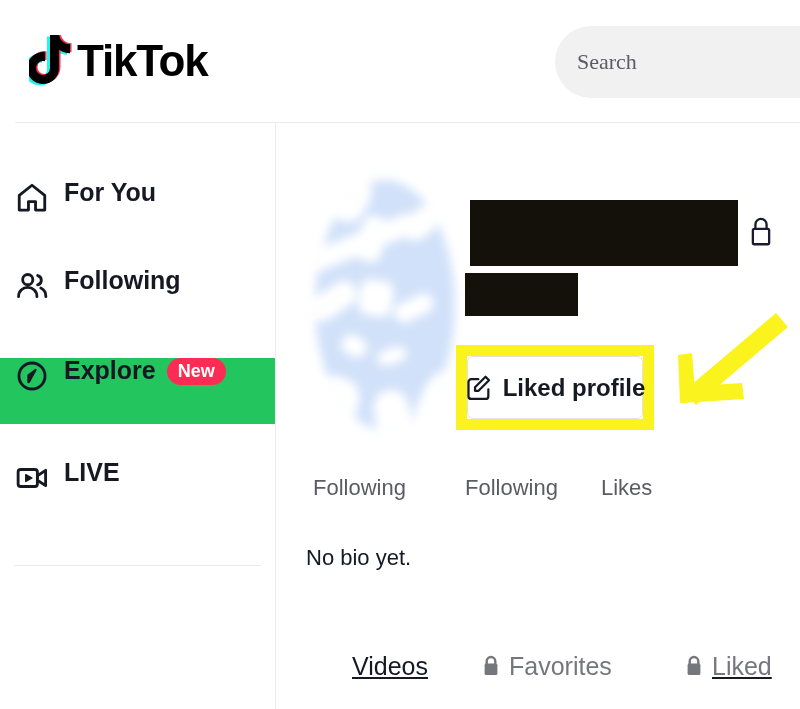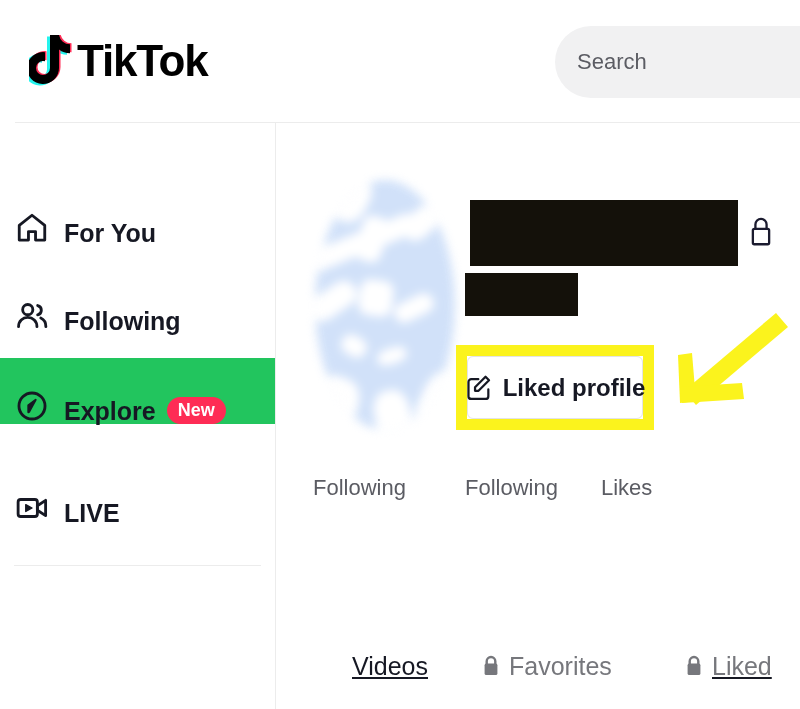--- a/index.html
+++ b/index.html
@@ -71,38 +71,39 @@
     box-sizing: border-box;
   }
   .search-placeholder {
     position: absolute;
     left: 22px; top: 0;
     height: 72px;
     line-height: 72px;
     font-size: 22px;
     color: #5b5c63;
     white-space: nowrap;
+    font-family: Liberation Serif, serif;
   }
 
   
   .sidebar {
     position: absolute;
     left: 0; top: 123px;
     width: 276px; height: 586px;
     background: #ffffff;
     border-right: 1px solid #ececec;
     box-sizing: border-box;
   }
   .nav-item {
     position: absolute;
     left: 0;
     width: 275px;
     height: 66px;
     display: flex;
-    align-items: flex-end;
+    align-items: flex-start;
     box-sizing: border-box;
     padding-left: 14px;
   }
   .nav-item.active { background: #22c55e; }
   .nav-icon {
     width: 36px; height: 36px;
     flex: 0 0 auto;
     margin-right: 14px;
     position: relative;
     display: flex;
@@ -398,20 +399,21 @@
     <div class="stat" style="left:152px;">
       <span class="stat-count"></span>
       <span class="stat-label">Following</span>
     </div>
     <div class="stat" style="left:288px;">
       <span class="stat-count"></span>
       <span class="stat-label">Likes</span>
     </div>
   </div>
 
+  <div class="bio">No bio yet.</div>
 
   <div class="tabs">
     <div class="tab active" style="left:76px;">
       <span class="tab-label">Videos</span>
     </div>
     <div class="tab" style="left:205px;">
       <span class="tab-lock">
         <svg width="20" height="24" viewBox="0 0 20 24">
           <path d="M5.7 10 V7.3 A4.3 4.3 0 0 1 14.3 7.3 V10" fill="none" stroke="#76777c" stroke-width="2.4" stroke-linecap="round"></path>
           <rect x="3.6" y="9.6" width="12.8" height="11.4" rx="1.6" fill="#76777c"></rect>

